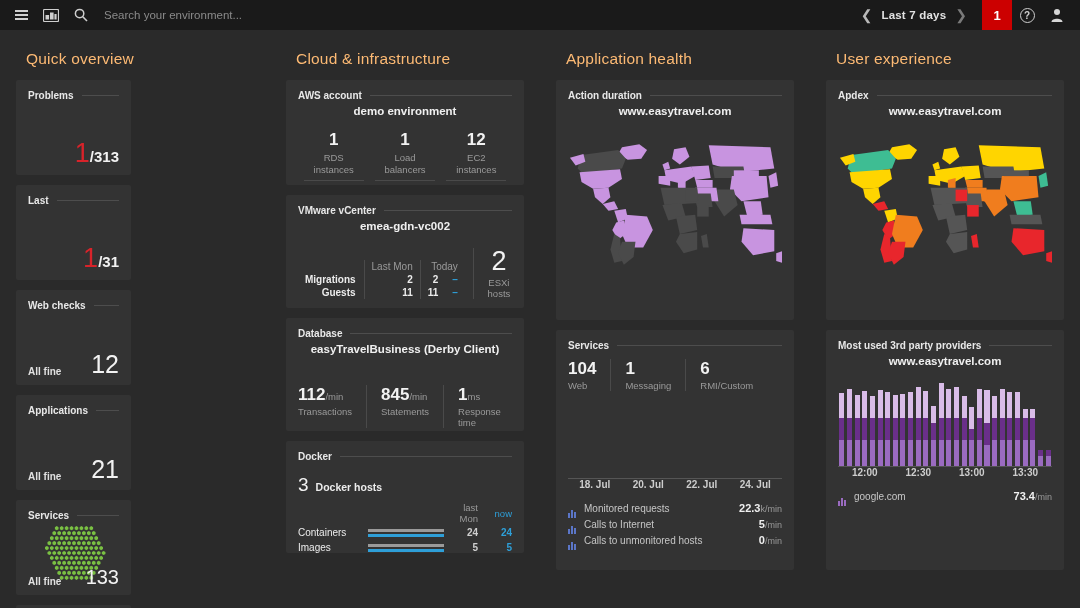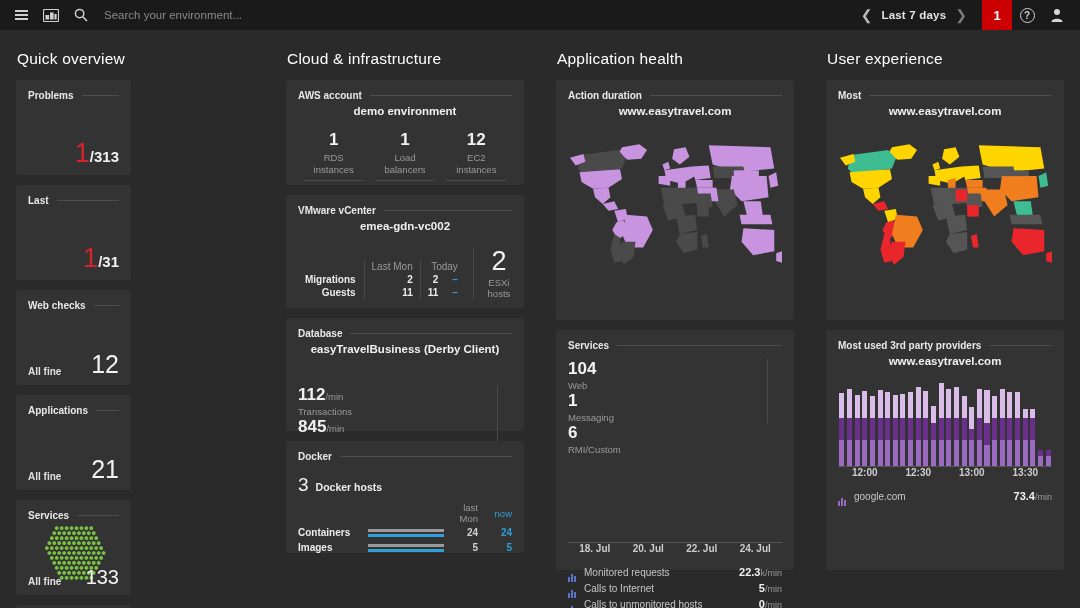--- a/index.html
+++ b/index.html
@@ -50,22 +50,22 @@
     display: flex; align-items: center; justify-content: center;
     font-size: 10px; color: #cfcfcf; font-weight: bold;
   }
 
   
   #board {
     display: flex; padding: 0 0 0 0; width: 1080px;
   }
   .column { width: 270px; padding: 0 16px; }
   .col-title {
-    color: #ffffff; font-size: 15.5px; font-weight: normal;
-    margin: 20px 0 12px 1px; letter-spacing: .2px;
+    color: #fdba74; font-size: 15.5px; font-weight: normal;
+    margin: 20px 0 12px 10px; letter-spacing: .2px;
   }
 
   
   .tile {
     background: #333333; border-radius: 2px; position: relative;
     margin-bottom: 10px; padding: 10px 12px;
   }
   .tile-hdr { display: flex; align-items: center; }
   .tile-hdr-label {
     color: #e8e8e8; font-size: 10px; font-weight: bold; white-space: nowrap;
@@ -98,21 +98,21 @@
   
   .metrics { display: flex; margin-top: 14px; }
   .metric { flex: 1; text-align: center; position: relative; }
   .metric .v { color: #f2f2f2; font-size: 17px; font-weight: bold; line-height: 1.1; }
   .metric .l { color: #9a9a9a; font-size: 9.5px; line-height: 1.25; margin-top: 2px; }
   .metric.ruled::after {
     content: ""; position: absolute; left: 8%; right: 8%; bottom: -6px;
     height: 1px; background: #4a4a4a;
   }
 
-  .metrics-left { display: flex; margin-top: 16px; flex-direction: column; }
+  .metrics-left { display: flex; margin-top: 16px; }
   .metric-l { padding-right: 14px; margin-right: 14px; border-right: 1px solid #4a4a4a; }
   .metric-l:last-child { border-right: none; margin-right: 0; padding-right: 0; }
   .metric-l .v { color: #f2f2f2; font-size: 17px; font-weight: bold; }
   .metric-l .v .u { font-size: 9.5px; color: #9a9a9a; font-weight: normal; }
   .metric-l .l { color: #9a9a9a; font-size: 9.5px; margin-top: 1px; }
 
   
   .vc-wrap { display: flex; align-items: flex-end; margin-top: 16px; }
   .vc-table { border-collapse: collapse; }
   .vc-table td, .vc-table th {
@@ -128,21 +128,21 @@
   .vc-esxi .l { color: #9a9a9a; font-size: 9.5px; margin-top: 2px; text-align: center; }
 
   
   .dk-hosts { margin-top: 12px; display: flex; align-items: baseline; }
   .dk-hosts .n { color: #f2f2f2; font-size: 19px; font-weight: 300; }
   .dk-hosts .l { color: #ececec; font-size: 10.5px; font-weight: bold; margin-left: 7px; }
   .dk-table { width: 100%; border-collapse: collapse; margin-top: 6px; }
   .dk-table th { font-size: 9.5px; font-weight: normal; color: #9a9a9a; text-align: right; padding-bottom: 1px; }
   .dk-table th.now { color: #2e9fd8; }
   .dk-table td { font-size: 10px; padding: 2px 0; }
-  .dk-table td.name { color: #ececec; font-weight: bold; margin-top: 12px; }
+  .dk-table td.name { color: #ececec; font-weight: normal; margin-top: 12px; }
   .dk-table td.num { color: #cfcfcf; text-align: right; font-weight: bold; width: 34px; }
   .dk-table td.num.blue { color: #2e9fd8; }
   .dk-bars { padding: 0 10px; width: 76px; }
   .dk-bar-top { height: 3px; background: #9a9a9a; }
   .dk-bar-bot { height: 3px; background: #2e9fd8; margin-top: 2px; }
 
   
   .map-tile { height: 240px; }
   .map-holder { margin-top: 14px; display: flex; justify-content: center; }
 
@@ -688,21 +688,21 @@
         </div>
       </div>
     </div>
   </div>
 
   <div class="column">
     <div class="col-title">User experience</div>
 
     <div class="tile map-tile">
       <div class="tile-hdr">
-        <span class="tile-hdr-label">Most</span>
+        <span class="tile-hdr-label">Apdex</span>
         <span class="tile-hdr-rule"></span>
       </div>
       <div class="tile-sub">www.easytravel.com</div>
       <div class="map-holder">
         <svg id="map-color" width="222" height="150" viewBox="0 0 222 150">
             <path d="M56,14 L74,11 L82,17 L76,26 L62,27 L52,21 Z" fill="#ffd500"></path>
             <path d="M14,22 L52,17 L60,26 L56,36 L30,40 L20,46 L10,36 Z" fill="#3ebd93"></path>
             <path d="M2,25 L16,21 L18,29 L8,33 Z" fill="#ffd500"></path>
             <path d="M12,40 L54,37 L56,47 L42,56 L26,57 L14,50 Z" fill="#ffd500"></path>
             <path d="M26,57 L42,56 L44,66 L36,73 L28,66 Z" fill="#ffd500"></path>

